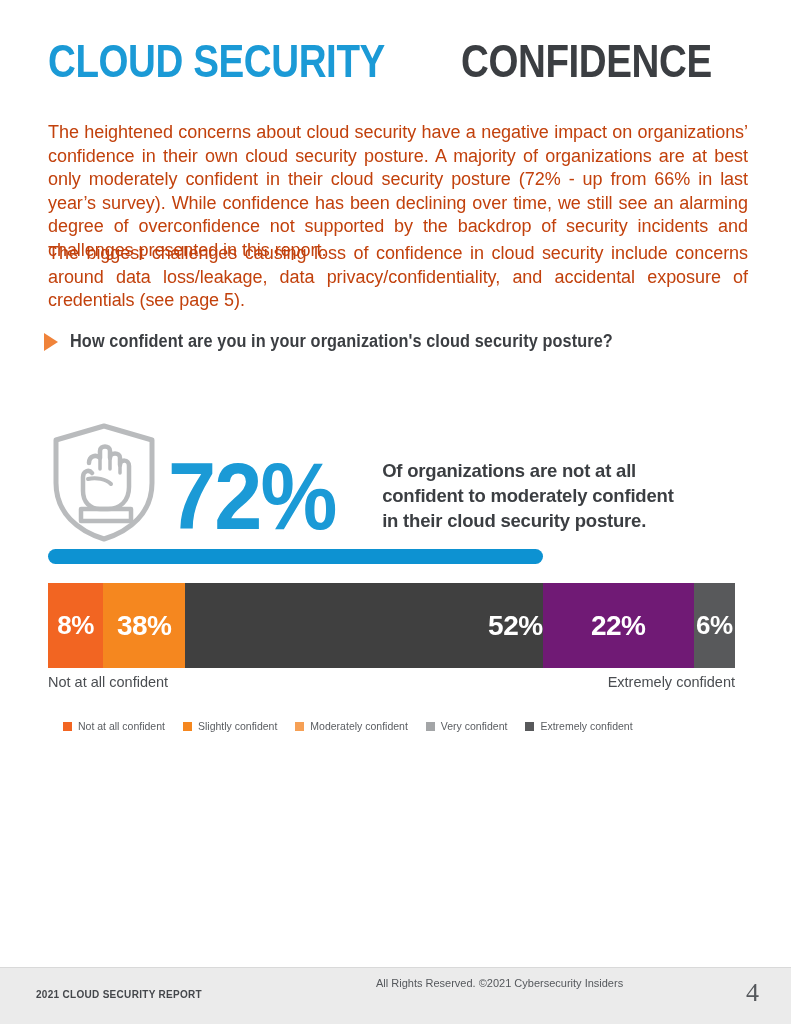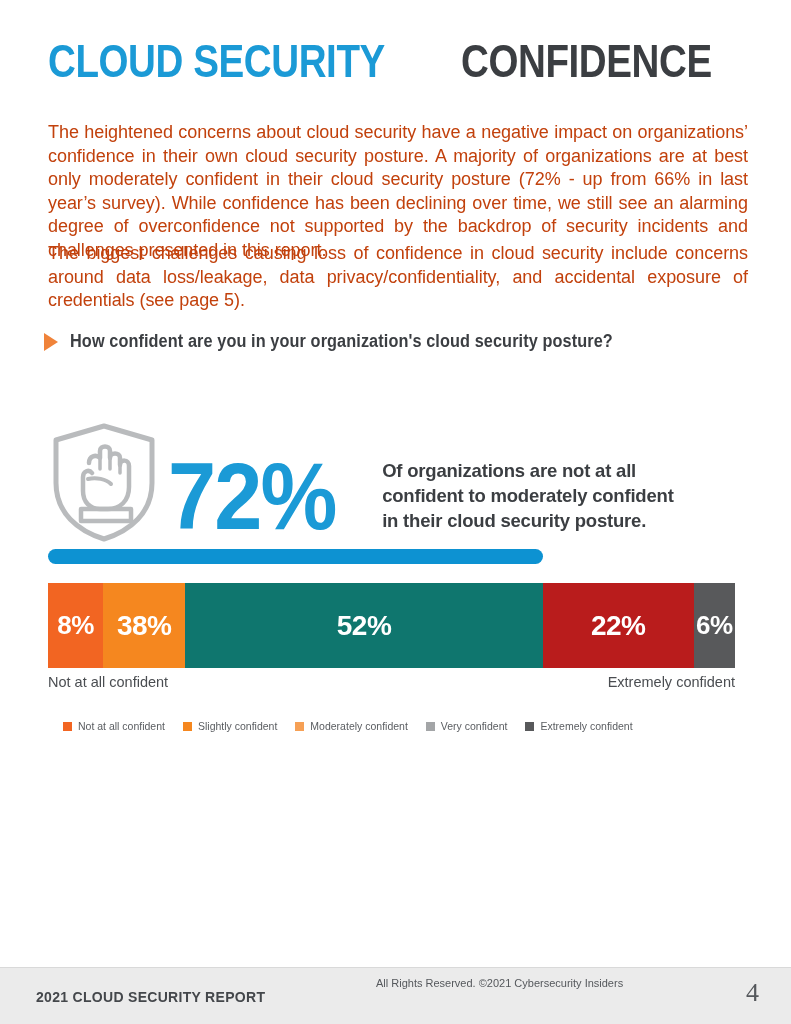--- a/index.html
+++ b/index.html
@@ -197,21 +197,21 @@
   .footer {
     position: absolute;
     left: 0; top: 968px;
     width: 791px; height: 56px;
     background: #EBEBEB;
   }
   .footer-left {
     position: absolute;
     left: 36px; top: 21px;
     font-family: "Liberation Sans Narrow", "Liberation Sans", sans-serif;
-    font-size: 14px;
+    font-size: 10px;
     font-weight: bold;
     letter-spacing: 0.3px;
     color: #44474B;
   }
   .footer-center {
     position: absolute;
     left: 376px; top: 9px;
     font-family: "Liberation Sans", sans-serif;
     font-size: 11px;
     color: #55585C;
@@ -270,24 +270,24 @@
     <div class="progress-fill" id="progress-fill" style="width: 72%; background: rgb(13, 146, 210);"></div>
   </div>
 
   <div class="stacked-bar" id="stacked-bar">
       <div class="seg" style="width: 8%; background: rgb(242, 101, 34);">
         <span style="font-size: 26px;">8%</span>
       </div>
       <div class="seg" style="width: 12%; background: rgb(245, 135, 31);">
         <span>38%</span>
       </div>
-      <div class="seg" style="width: 52%; background: #0f766e;">
+      <div class="seg" style="width: 52%; background: #404040; justify-content: flex-end;">
         <span>52%</span>
       </div>
-      <div class="seg" style="width: 22%; background: #b91c1c;">
+      <div class="seg" style="width: 22%; background: #701a75;">
         <span>22%</span>
       </div>
       <div class="seg" style="width: 6%; background: rgb(88, 89, 91);">
         <span style="font-size: 26px;">6%</span>
       </div>
     </div>
 
   <div class="axis-labels">
     <span>Not at all confident</span>
     <span>Extremely confident</span>

